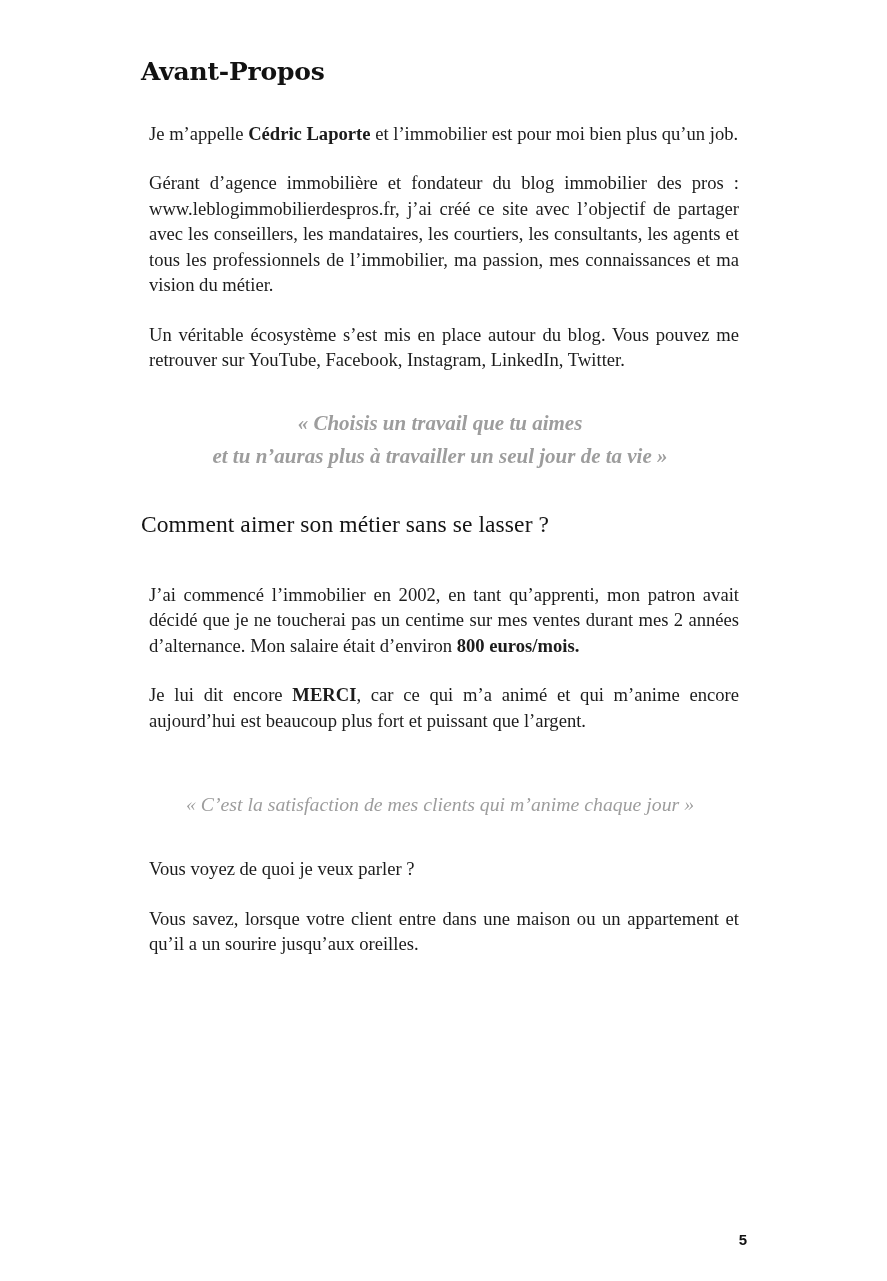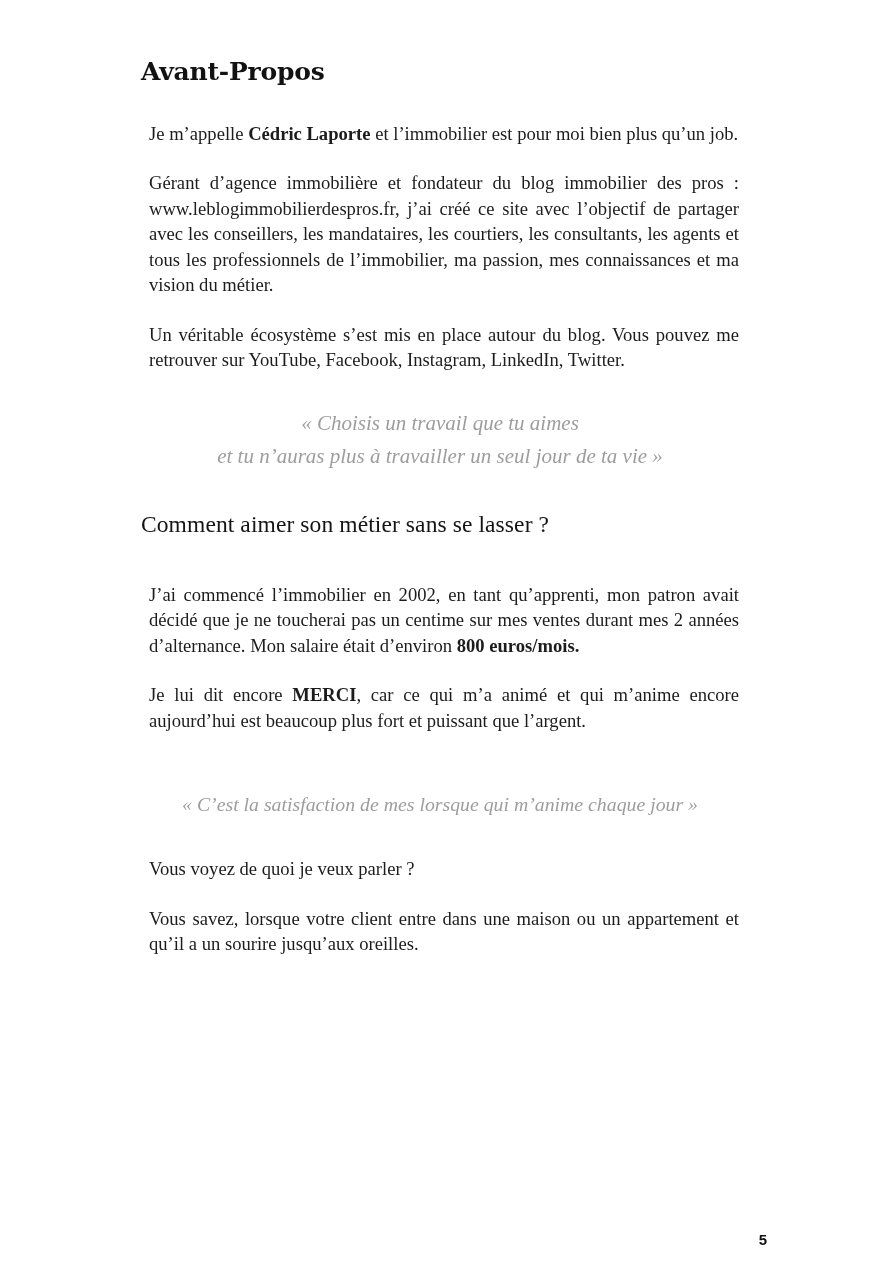--- a/index.html
+++ b/index.html
@@ -14,21 +14,20 @@
     font-family: "Liberation Serif", "DejaVu Serif", serif;
     color: #1a1a1a;
     overflow: hidden;
   }
   .page {
     position: absolute;
     left: 0; top: 0;
     width: 808px;
     height: 1281px;
     background: #ffffff;
-    padding-left: 20px;
   }
   .content {
     position: absolute;
     left: 141px;
     top: 58px;
     width: 598px;
   }
 
   .doc-title {
     font-family: "DejaVu Serif", "Liberation Serif", serif;
@@ -57,20 +56,21 @@
   .quote-block {
     margin: 34px 0 0 0;
   }
   .quote-line {
     font-size: 21px;
     line-height: 33.5px;
     font-style: italic;
     color: #9d9d9d;
     text-align: center;
     white-space: nowrap;
+    font-weight: bold;
   }
   .quote-attrib {
     font-size: 17.5px;
     font-style: normal;
     color: #9d9d9d;
     text-align: right;
     margin-top: 22px;
     padding-right: 10px;
   }
 
@@ -127,21 +127,21 @@
     </div>
 
     <h2 class="section-heading">Comment aimer son métier sans se lasser ?</h2>
 
     <div class="gap-after-heading"></div>
 
     <p class="body-par"><span>J’ai commencé l’immobilier en 2002, en tant qu’apprenti, mon patron avait décidé que je ne toucherai pas un centime sur mes ventes durant mes 2 années d’alternance. Mon salaire était d’environ </span><b>800 euros/mois.</b></p>
 
     <p class="body-par"><span>Je lui dit encore </span><b>MERCI</b><span>, car ce qui m’a animé et qui m’anime encore aujourd’hui est beaucoup plus fort et puissant que l’argent.</span></p>
 
-    <div class="quote-single">« C’est la satisfaction de mes lorsque qui m’anime chaque jour »</div>
+    <div class="quote-single">« C’est la satisfaction de mes clients qui m’anime chaque jour »</div>
 
     <div class="spacer-lg"></div>
 
     <p class="body-par">Vous voyez de quoi je veux parler ?</p>
 
     <p class="body-par">Vous savez, lorsque votre client entre dans une maison ou un appartement et qu’il a un sourire jusqu’aux oreilles.</p>
 
   </div>
 
   <div class="page-number">5</div>

